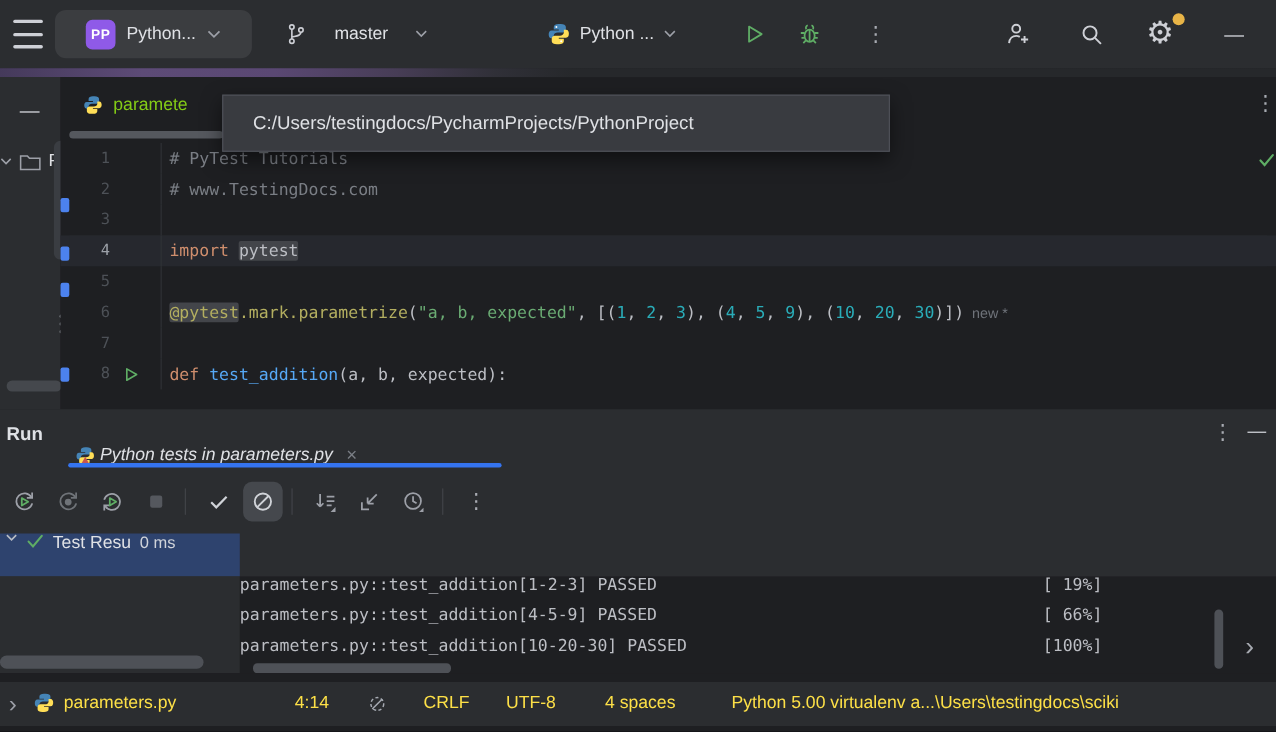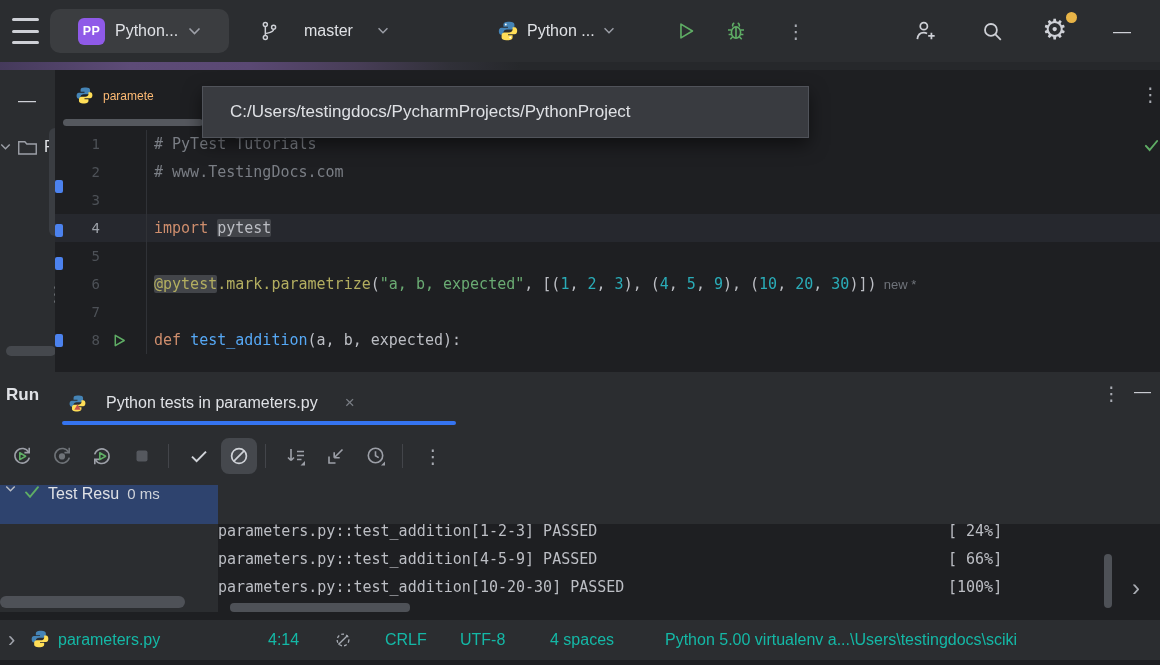--- a/index.html
+++ b/index.html
@@ -36,21 +36,21 @@
   .tree-label{font-size:16px;color:#dfe1e5;}
   .pp-scroll{position:absolute;left:49px;top:58px;width:13px;height:108px;background:#3a3d42;border-radius:6px;}
   .drag-dots{position:absolute;left:54px;top:216px;display:flex;flex-direction:column;gap:4px;}
   .drag-dots i{width:3px;height:3px;border-radius:50%;background:#6f7378;}
   .pp-hscroll{position:absolute;left:6px;top:276px;width:50px;height:10px;background:#45484d;border-radius:5px;}
   .file-dot{position:absolute;left:55px;width:8px;height:13px;border-radius:2px;background:#4c82ee;z-index:5;}
 
   
   .editor{position:absolute;left:55px;top:70px;width:1105px;height:302px;background:#1e1f22;}
   .editor-tab{position:absolute;left:75px;top:86px;display:flex;align-items:center;gap:9px;z-index:3;}
-  .tab-label-new{font-size:12px;color:#fdba74;}
+  .tab-label-new{font-size:16px;color:#84cc16;}
   .tab-strip{position:absolute;left:63px;top:119px;width:140px;height:7px;background:#55585e;border-radius:4px;z-index:2;}
   .tab-options{position:absolute;left:1141px;top:85px;z-index:3;}
   .tooltip{position:absolute;left:202px;top:86px;width:578px;height:50px;background:#393b40;
     border:1px solid #50535a;box-shadow:0 7px 18px rgba(0,0,0,.5);z-index:40;
     display:flex;align-items:center;padding-left:27px;font-size:17px;color:#dfe1e5;}
   .inspect-check{position:absolute;left:1144px;top:139px;z-index:3;}
 
   .code{position:absolute;left:63px;top:130px;width:1097px;z-index:1;}
   .code-row{position:relative;display:flex;align-items:center;height:28px;
     font-family:"DejaVu Sans Mono",monospace;font-size:15px;white-space:pre;}
@@ -61,21 +61,21 @@
     border-right:1px solid #303237;height:28px;}
   .code-text{padding-left:7px;}
   .cmt{color:#7a7e85;} .kw{color:#cf8e6d;} .pl{color:#bcbec4;} .dec{color:#b3ae60;}
   .str{color:#6aab73;} .nm{color:#2aacb8;} .fn{color:#56a8f5;}
   .hl{background:#43454a;border-radius:2px;}
   .annot{color:#6f737a;font-size:13px;font-family:"Liberation Sans",sans-serif;}
 
   
   .run-panel{position:absolute;left:0;top:372px;width:1160px;height:240px;background:#2b2d30;}
   .run-label{position:absolute;left:6px;top:13px;font-size:17px;font-weight:bold;color:#dfe1e5;}
-  .run-tab{position:absolute;left:68px;top:11px;height:40px;display:flex;align-items:center;gap:19px;cursor:pointer;}
+  .run-tab{position:absolute;left:68px;top:22px;height:40px;display:flex;align-items:center;gap:4px;cursor:pointer;font-style:italic;}
   .run-tab-label{font-size:16px;color:#dfe1e5;}
   .run-tab-close{color:#7a7e85;font-size:17px;margin-left:8px;}
   .run-tab-underline{position:absolute;left:62px;top:49px;width:394px;height:4px;border-radius:2px;background:#3574f0;}
   .run-head-kebab{position:absolute;left:1102px;top:12px;}
   .run-head-min{position:absolute;left:1134px;top:10px;color:#ced0d6;font-size:17px;}
 
   .run-toolbar{position:absolute;left:0;top:60px;width:1160px;height:48px;display:flex;align-items:center;}
   .rt-btn{width:36px;height:36px;margin-left:4px;display:flex;align-items:center;justify-content:center;border-radius:8px;cursor:pointer;flex:none;}
   .rt-btn.selected{background:#45484d;}
   .rt-sep{width:1px;height:24px;background:#43454a;margin:0 8px;flex:none;}
@@ -96,21 +96,21 @@
     font-size:15px;color:#bcbec4;white-space:pre;}
   .console-line:first-child{margin-top:-7px;}
   .console-pct{position:absolute;left:730px;top:0;}
   .console-vscroll{position:absolute;left:886px;top:30px;width:8px;height:54px;background:#4e5157;border-radius:4px;}
   .console-hscroll{position:absolute;left:12px;top:79px;width:180px;height:9px;background:#4e5157;border-radius:4px;}
   .console-chevron{position:absolute;left:914px;top:50px;color:#a8abb2;font-size:24px;cursor:pointer;}
 
   
   .statusbar{position:absolute;left:0;top:612px;width:1160px;height:53px;background:#1e1f22;}
   .status-band{position:absolute;left:0;top:8px;width:1160px;height:40px;background:#2b2d30;overflow:hidden;}
-  .st{position:absolute;top:0;height:40px;line-height:40px;font-size:16px;color:#14b8a6;white-space:nowrap;cursor:pointer;}
+  .st{position:absolute;top:0;height:40px;line-height:40px;font-size:16px;color:#fde047;white-space:nowrap;cursor:pointer;}
   .st-chev{font-size:22px;color:#9da0a8;}
 </style>
 </head>
 <body>
 
 <div id="app">
 
   <div class="main-toolbar">
     <div class="hamburger">
         <i></i>
@@ -345,21 +345,21 @@
         <span class="sel-name">Test Resu</span>
         <span class="sel-time">0 ms</span>
       </div>
     </div>
 
     <div class="test-tree">
       <div class="tree-hscroll"></div>
     </div>
     <div class="console">
       <div>
-          <div class="console-line"><span>parameters.py::test_addition[1-2-3] PASSED</span><span class="console-pct">[ 24%]</span></div>
+          <div class="console-line"><span>parameters.py::test_addition[1-2-3] PASSED</span><span class="console-pct">[ 19%]</span></div>
           <div class="console-line"><span>parameters.py::test_addition[4-5-9] PASSED</span><span class="console-pct">[ 66%]</span></div>
           <div class="console-line"><span>parameters.py::test_addition[10-20-30] PASSED</span><span class="console-pct">[100%]</span></div>
         </div>
       <div class="console-vscroll"></div>
       <div class="console-hscroll"></div>
       <span class="console-chevron">›</span>
     </div>
   </div>
 
   <div class="statusbar">

